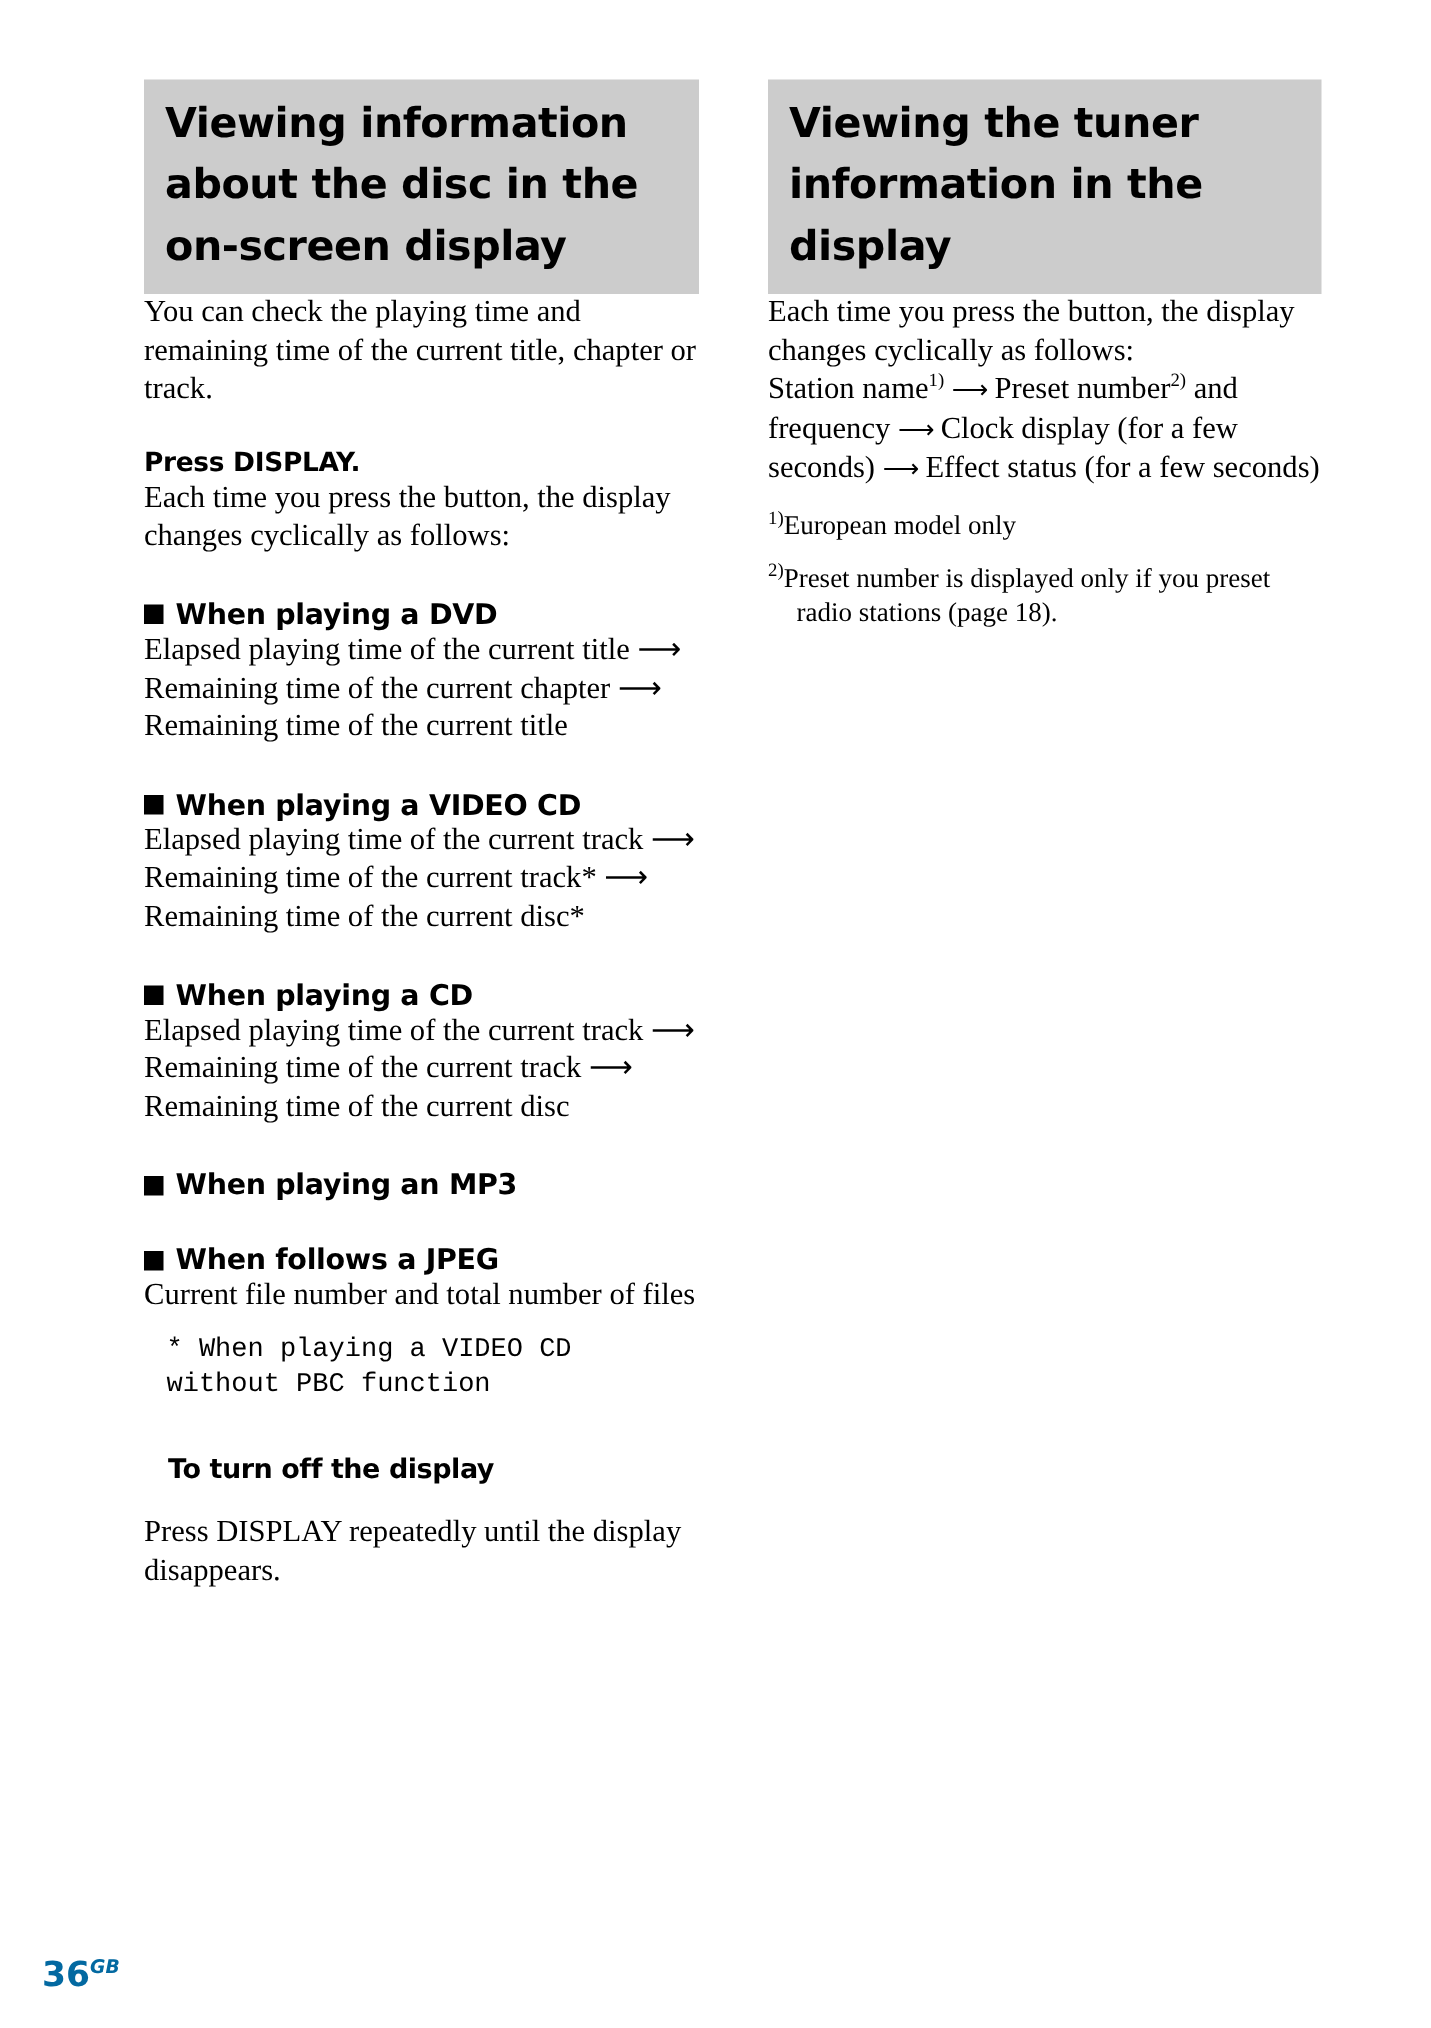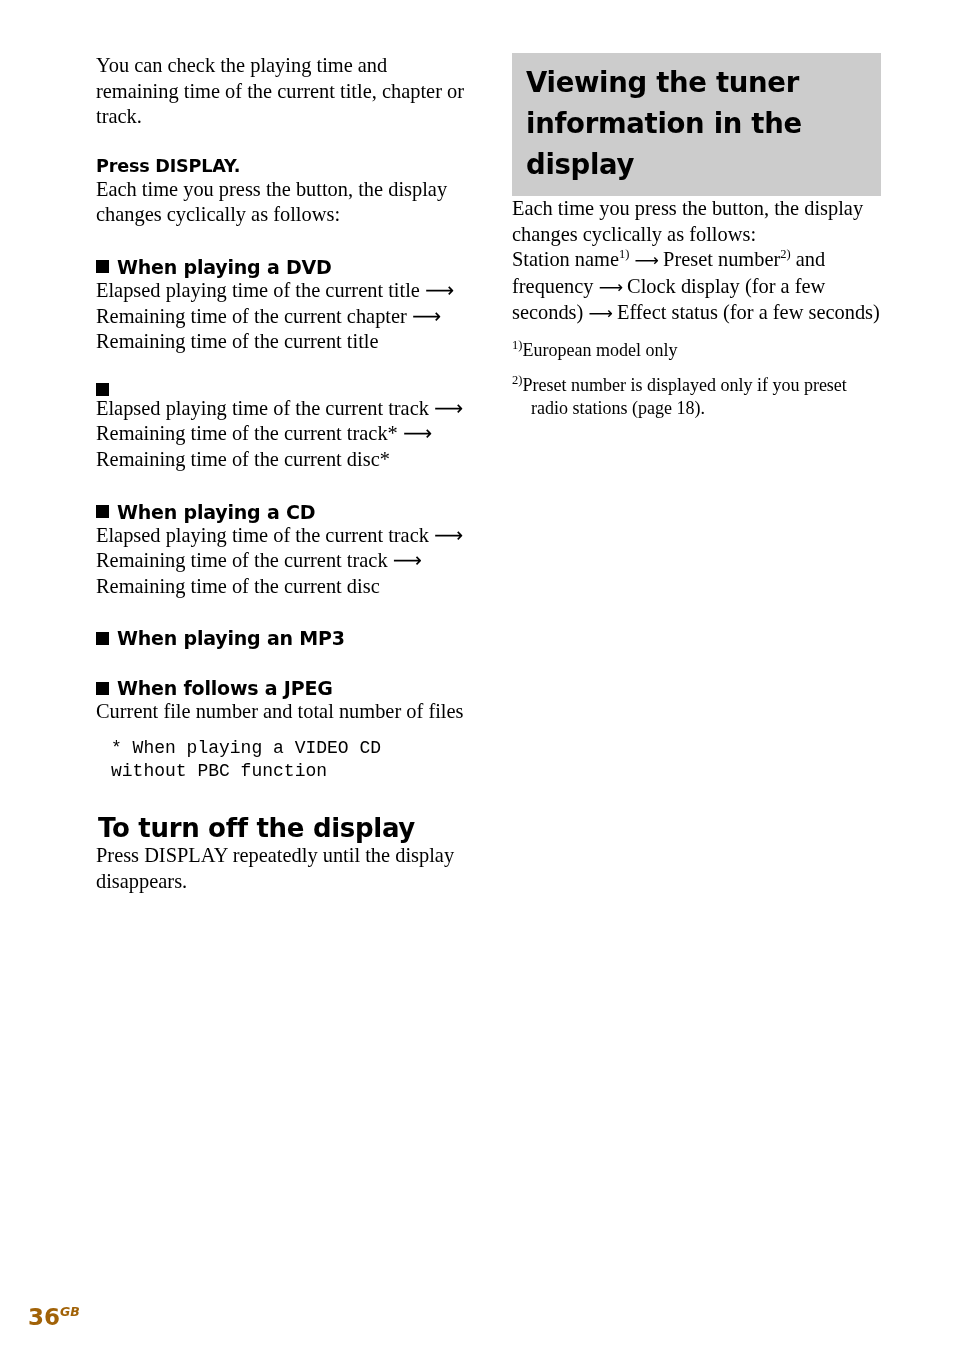--- a/index.html
+++ b/index.html
@@ -85,23 +85,23 @@
     margin-right: 8px;
     flex: none;
     position: relative;
     top: 0px;
   }
 
   
   .minihead {
     font-family: "DejaVu Sans", sans-serif;
     font-weight: bold;
-    font-size: 26px;
+    font-size: 18px;
     line-height: 26px;
-    margin: 2px;
+    margin: 16px;
     margin-top: 32px;
     letter-spacing: -0.3px;
   }
 
   
   .note {
     font-family: Liberation Mono, monospace;
     font-size: 18px;
     line-height: 23px;
     margin: 15px;
@@ -139,53 +139,55 @@
 
   
   .folio {
     position: absolute;
     left: 28px;
     top: 1306px;
     font-family: "DejaVu Sans", sans-serif;
     font-weight: bold;
     font-size: 23px;
     line-height: 23px;
-    color: #a16207;
+    color: #0369a1;
   }
   .folio .gb {
     font-size: 12.5px;
     font-style: italic;
     font-weight: bold;
     vertical-align: super;
     line-height: 0;
     letter-spacing: 0px;
   }
 </style>
 </head>
 <body>
 
 <div class="page">
 
   <div class="col col-left">
 
+    <div class="section-banner">Viewing information about the disc in the on-screen display</div>
 
     <p class="body gap-before-para">You can check the playing time and remaining time of the current title, chapter or track.</p>
 
     <p class="lead lead-gap">Press DISPLAY.</p>
 
     <p class="body gap-small">Each time you press the button, the display changes cyclically as follows:</p>
 
     <div class="subhead">
       <span class="sq"></span>
       <span>When playing a DVD</span>
     </div>
     <p class="body gap-small">Elapsed playing time of the current title ⟶ Remaining time of the current chapter ⟶ Remaining time of the current title</p>
 
     <div class="subhead">
       <span class="sq"></span>
+      <span>When playing a VIDEO CD</span>
     </div>
     <p class="body gap-small">Elapsed playing time of the current track ⟶ Remaining time of the current track* ⟶ Remaining time of the current disc*</p>
 
     <div class="subhead">
       <span class="sq"></span>
       <span>When playing a CD</span>
     </div>
     <p class="body gap-small">Elapsed playing time of the current track ⟶ Remaining time of the current track ⟶ Remaining time of the current disc</p>
 
     <div class="subhead">

